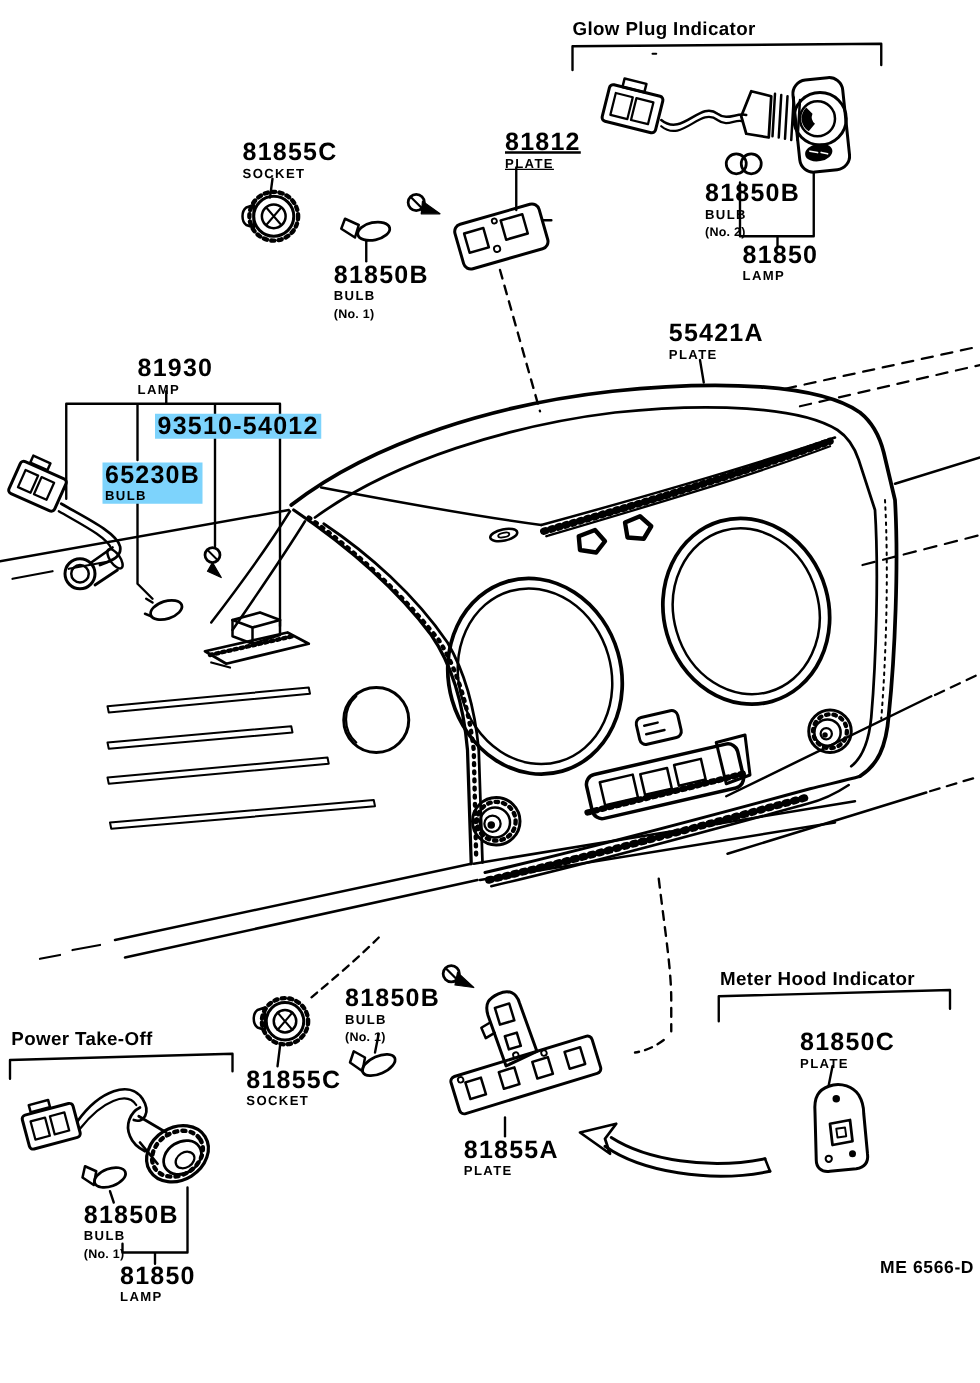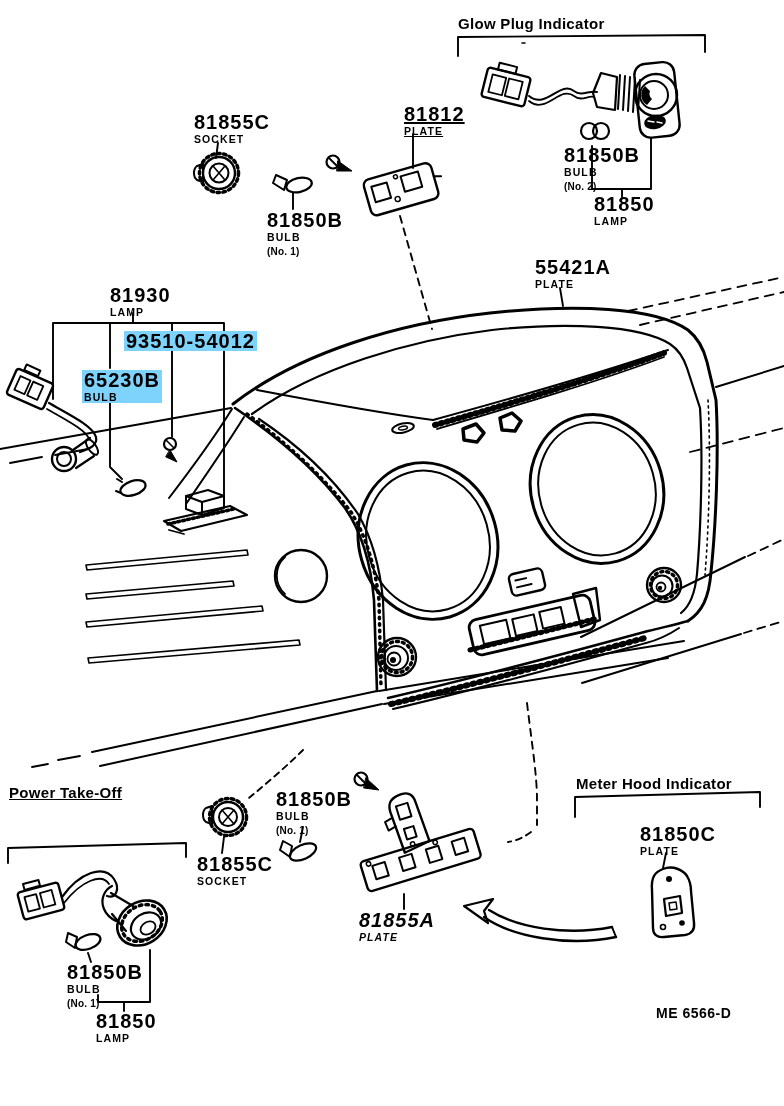--- a/index.html
+++ b/index.html
@@ -278,21 +278,21 @@
       <path d="M404,894 L404,909"></path>
       <path stroke-dasharray="7 6" d="M527,703 C532,745 537,775 537,800 L537,825"></path>
       <path stroke-dasharray="6 5" d="M531,832 C523,838 515,841 508,842"></path>
       <path d="M575,817 L575,797 L760,792 L760,807"></path>
       <path d="M666,853 L663,868"></path>
     </g>
   </g>
 </svg>
 
   <div class="lbl title" style="left:458px;top:16px;">Glow Plug Indicator</div>
-  <div class="lbl title" style="left:9px;top:785px;text-decoration:underline;">Power Take-Off</div>
+  <div class="lbl title" style="left:9px;top:824px;">Power Take-Off</div>
   <div class="lbl title" style="left:576px;top:776px;">Meter Hood Indicator</div>
 
   <div class="plabel" style="left:194px;top:112px;">
     <span class="pn">81855C</span>
     <span class="pd">SOCKET</span>
   </div>
 
   <div class="plabel" style="left:404px;top:104px;text-decoration:underline;">
     <span class="pn">81812</span>
     <span class="pd">PLATE</span>
@@ -338,36 +338,36 @@
     <span class="pn">81850B</span>
     <span class="pd">BULB</span>
     <span class="note">(No. 1)</span>
   </div>
 
   <div class="plabel" style="left:197px;top:854px;">
     <span class="pn">81855C</span>
     <span class="pd">SOCKET</span>
   </div>
 
-  <div class="plabel" style="left:359px;top:910px;font-style:italic;">
+  <div class="plabel" style="left:371px;top:910px;">
     <span class="pn">81855A</span>
     <span class="pd">PLATE</span>
   </div>
 
   <div class="plabel" style="left:640px;top:824px;">
     <span class="pn">81850C</span>
     <span class="pd">PLATE</span>
   </div>
 
   <div class="plabel" style="left:67px;top:962px;">
     <span class="pn">81850B</span>
     <span class="pd">BULB</span>
     <span class="note">(No. 1)</span>
   </div>
 
   <div class="plabel" style="left:96px;top:1011px;">
     <span class="pn">81850</span>
     <span class="pd">LAMP</span>
   </div>
 
-  <div class="lbl code" style="left:656px;top:1006px;text-align:center;">ME 6566-D</div>
+  <div class="lbl code" style="left:704px;top:1006px;text-align:center;">ME 6566-D</div>
 
 </div>
 
 </body></html>

